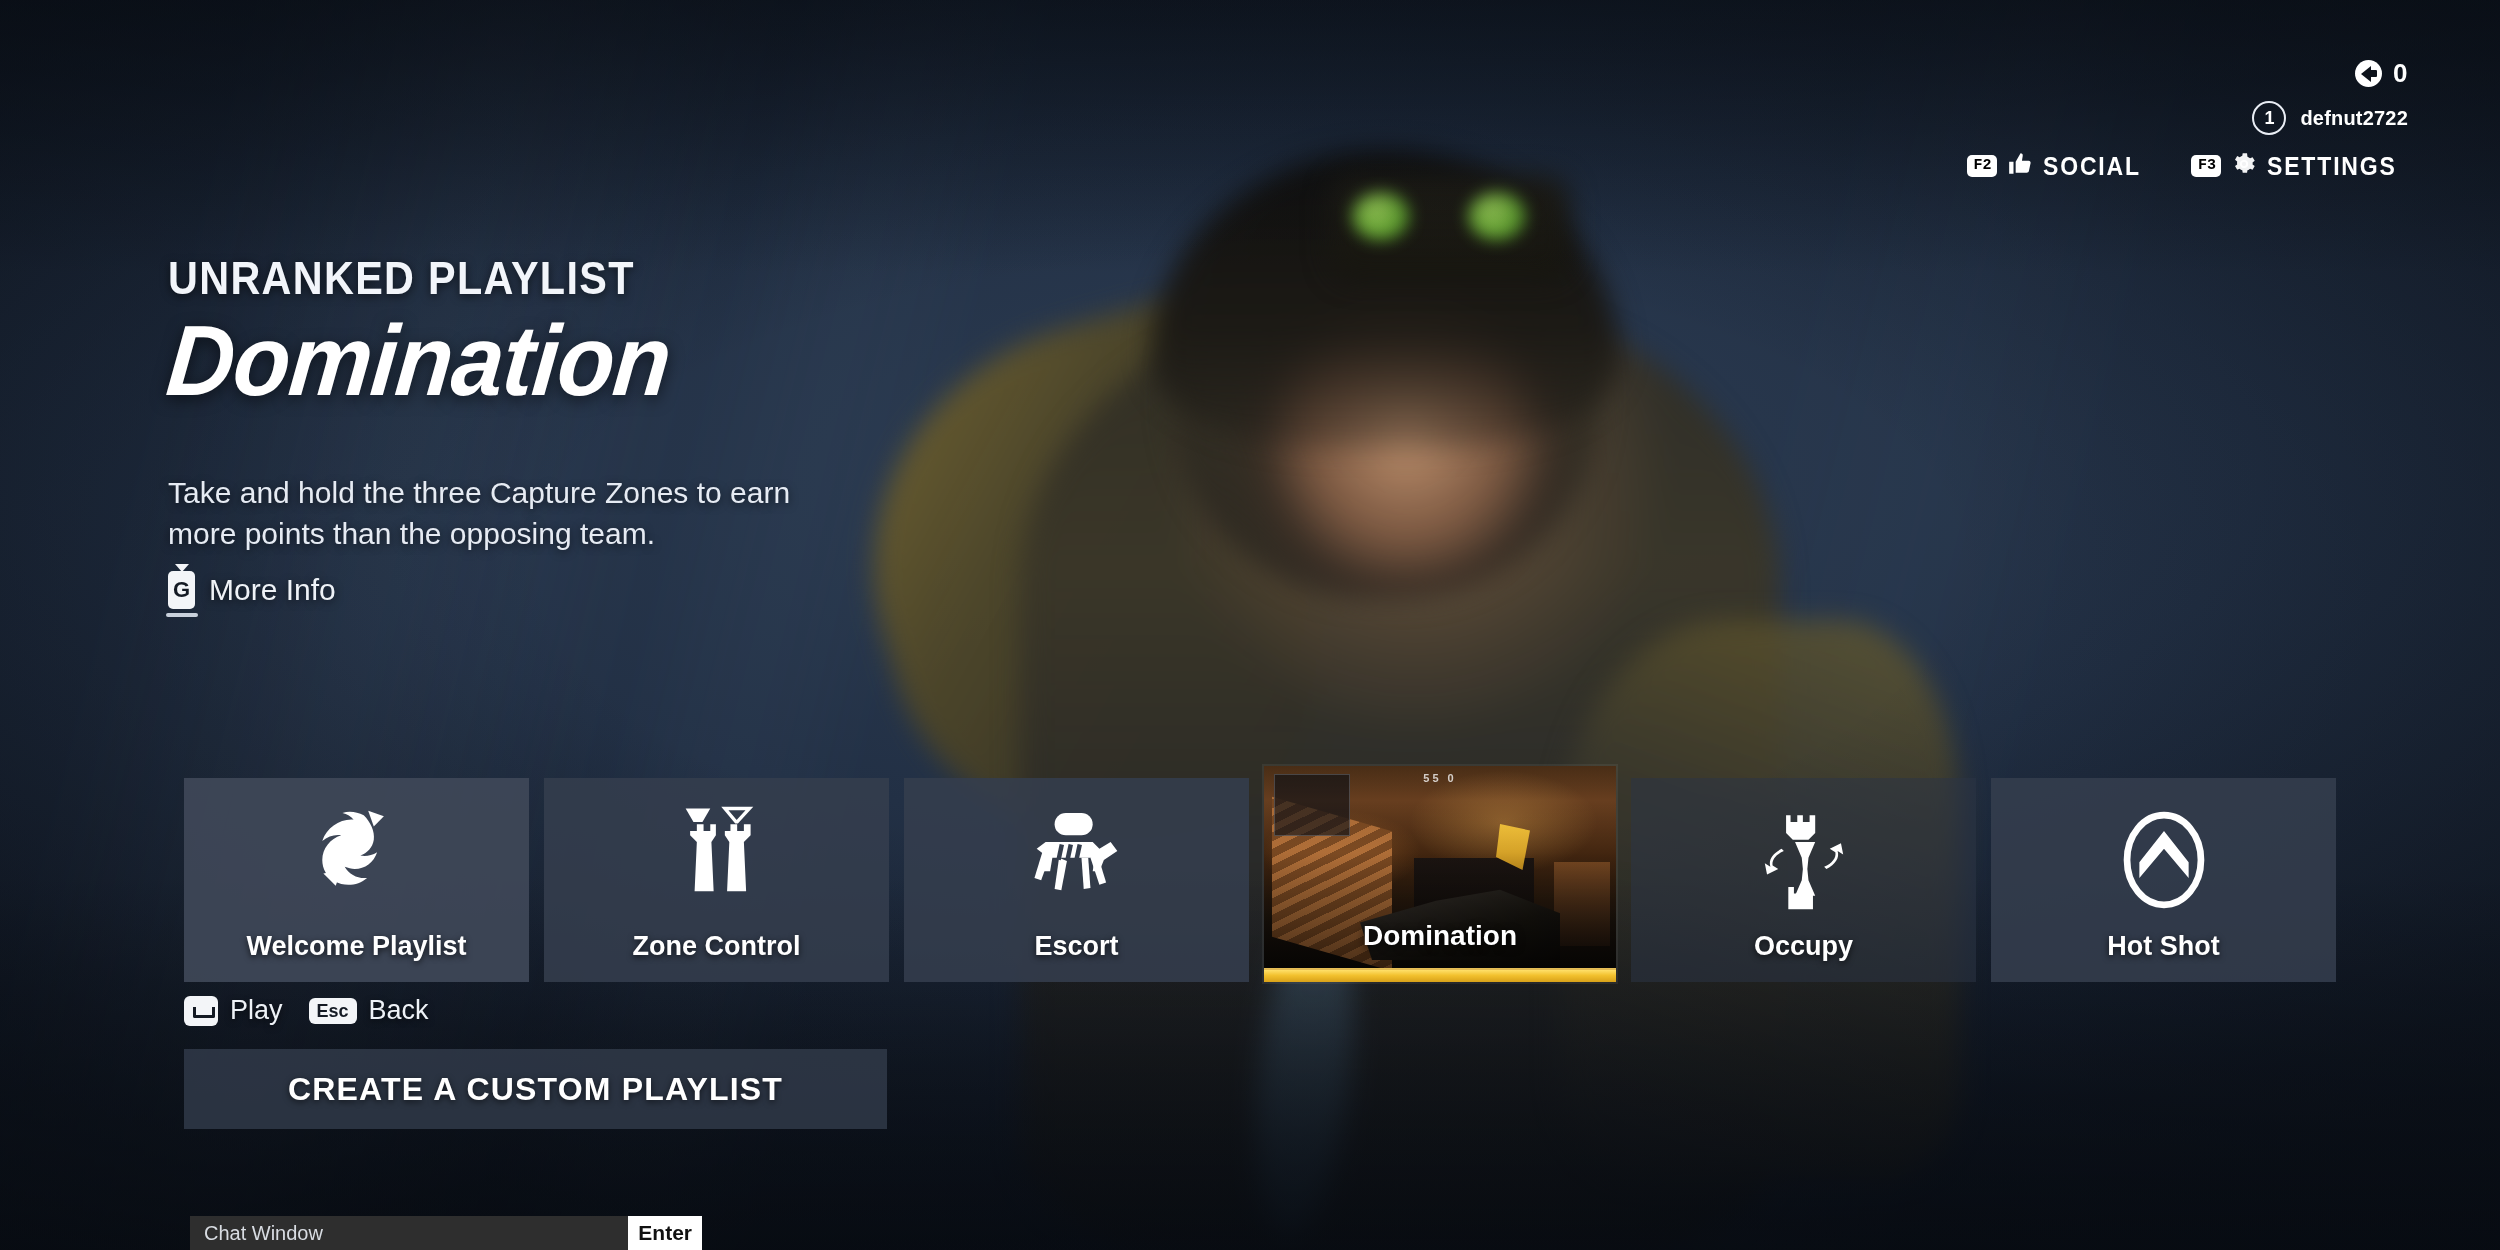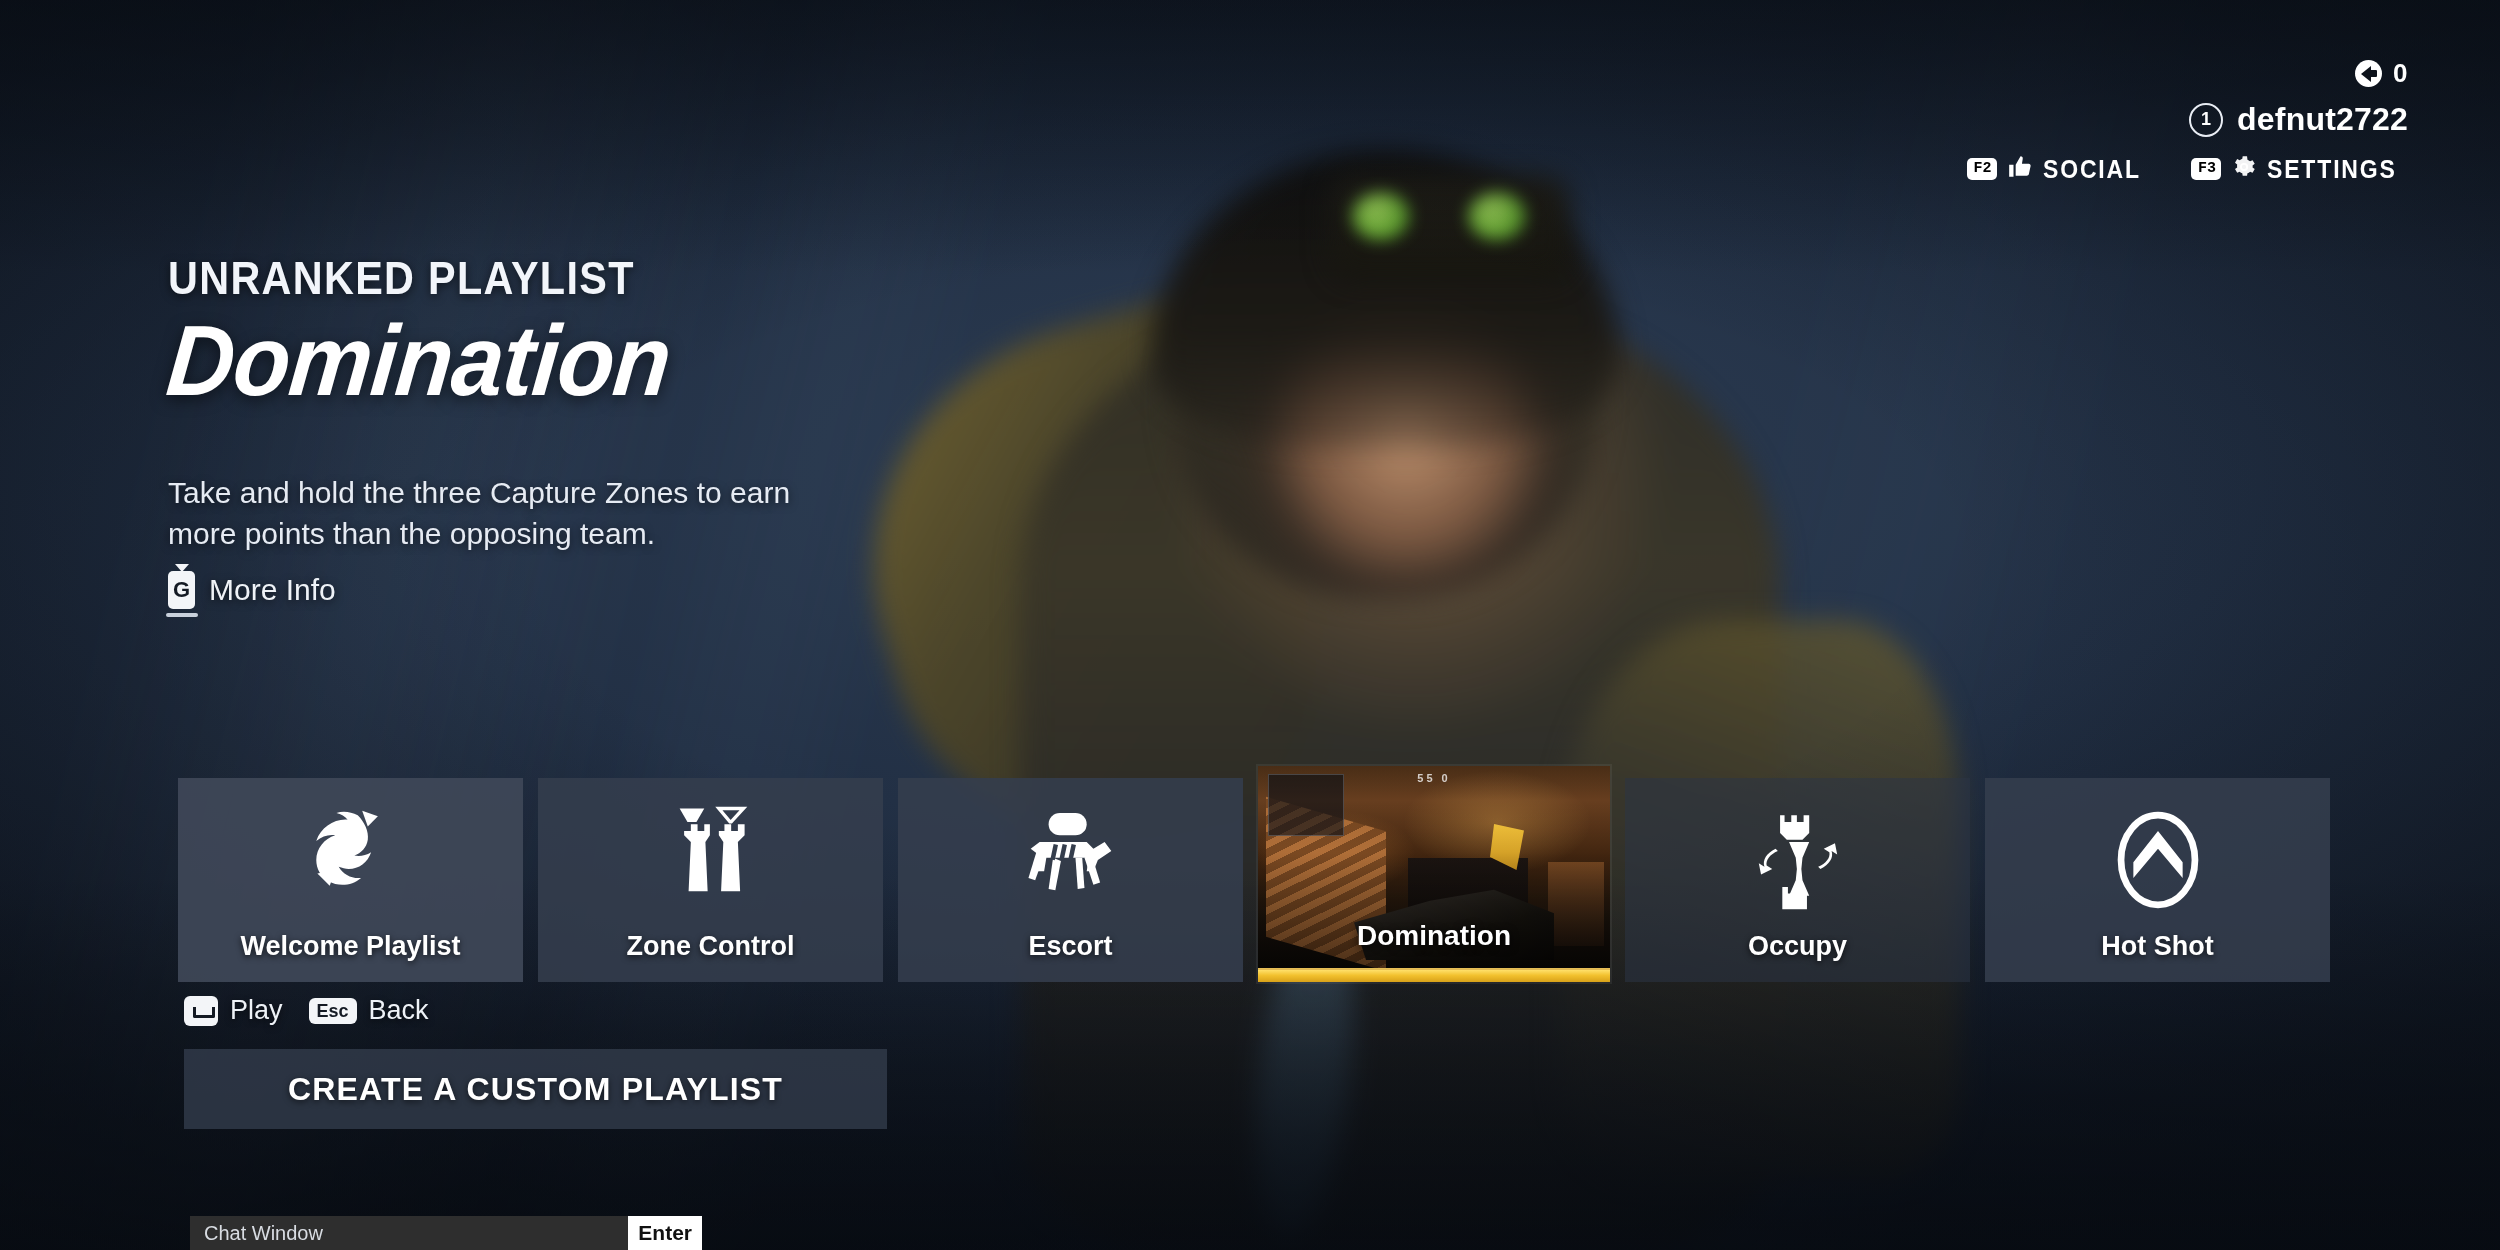--- a/index.html
+++ b/index.html
@@ -103,21 +103,21 @@
     background:#0d121b; border-radius:1px;
   }
   .currency-amount { font-size:26px; font-weight:bold; letter-spacing:.5px; }
 
   .player-row { display:flex; align-items:center; justify-content:flex-end; gap:14px; margin-top:12px; }
   .level-badge {
     width:34px; height:34px; border-radius:50%; border:2px solid #e9edf4;
     display:flex; align-items:center; justify-content:center;
     font-size:18px; font-weight:bold; color:#fff;
   }
-  .player-name { font-size:32px; font-weight:bold; letter-spacing:.2px; }
+  .player-name { font-size:20px; font-weight:bold; letter-spacing:.2px; }
 
   .hud-nav { display:flex; align-items:center; justify-content:flex-end; gap:42px; margin-top:16px; }
   .hud-item { display:flex; align-items:center; gap:10px; }
   .key-chip {
     background:#fff; color:#000000; border-radius:5px;
     font-size:15px; font-weight:bold; padding:2px 5px;
     min-width:30px; text-align:right; line-height:1.15;
     font-family:Liberation Mono, monospace;
   }
   .hud-glyph { font-size:25px; color:#fff; line-height:1; }
@@ -154,21 +154,21 @@
     width:0; height:0; border-left:7px solid transparent; border-right:7px solid transparent;
     border-top:8px solid #f3f5f8;
   }
   .key-g::after {
     content:""; position:absolute; bottom:-8px; left:50%; transform:translateX(-50%);
     width:32px; height:4px; background:#c9d1dc; border-radius:2px;
   }
   .more-info-label { font-size:30px; color:#eef2f7; text-shadow:0 2px 8px rgba(0,0,0,.6); }
 
   
-  #cards { position:absolute; left:178px; top:766px; display:flex; align-items:flex-end; gap:15px; }
+  #cards { position:absolute; left:184px; top:766px; display:flex; align-items:flex-end; gap:15px; }
   .card {
     width:345px; height:204px; position:relative;
     background:rgba(52,61,77,.88);
     display:flex; flex-direction:column; align-items:center; justify-content:flex-end;
     padding-bottom:20px;
   }
   .card.first { background:rgba(63,72,88,.92); }
   .card.translucent { background:rgba(44,53,69,.55); }
   .card-icon { position:absolute; top:26px; left:50%; transform:translateX(-50%); width:120px; height:112px; }
   .card-icon svg { width:100%; height:100%; display:block; }

